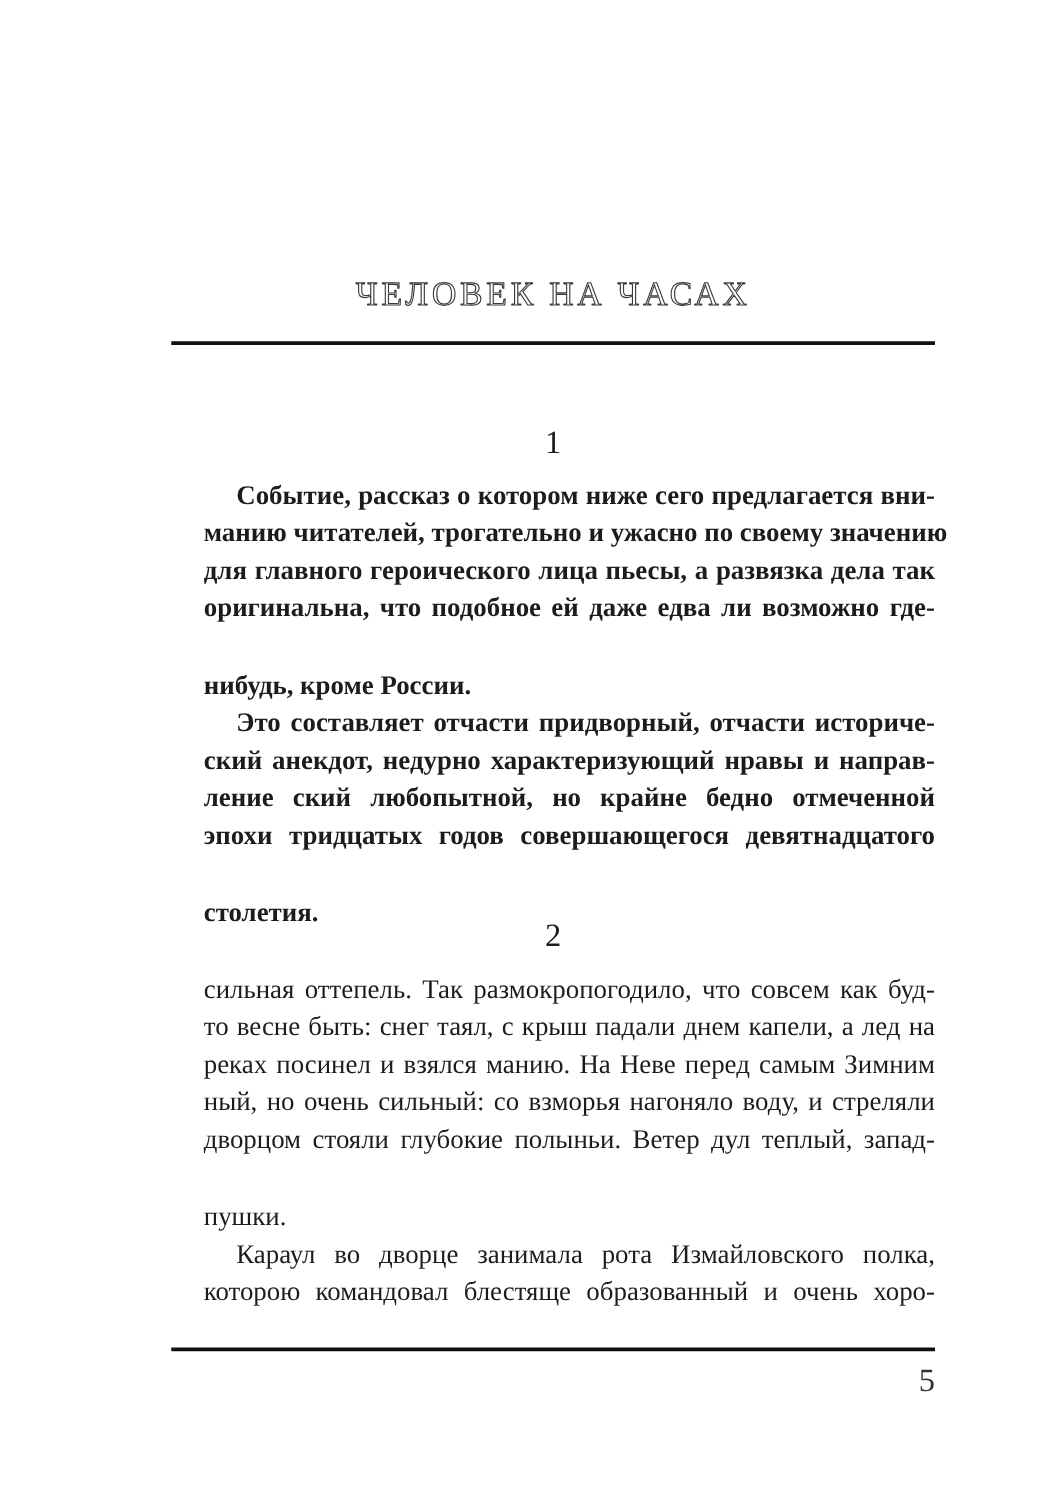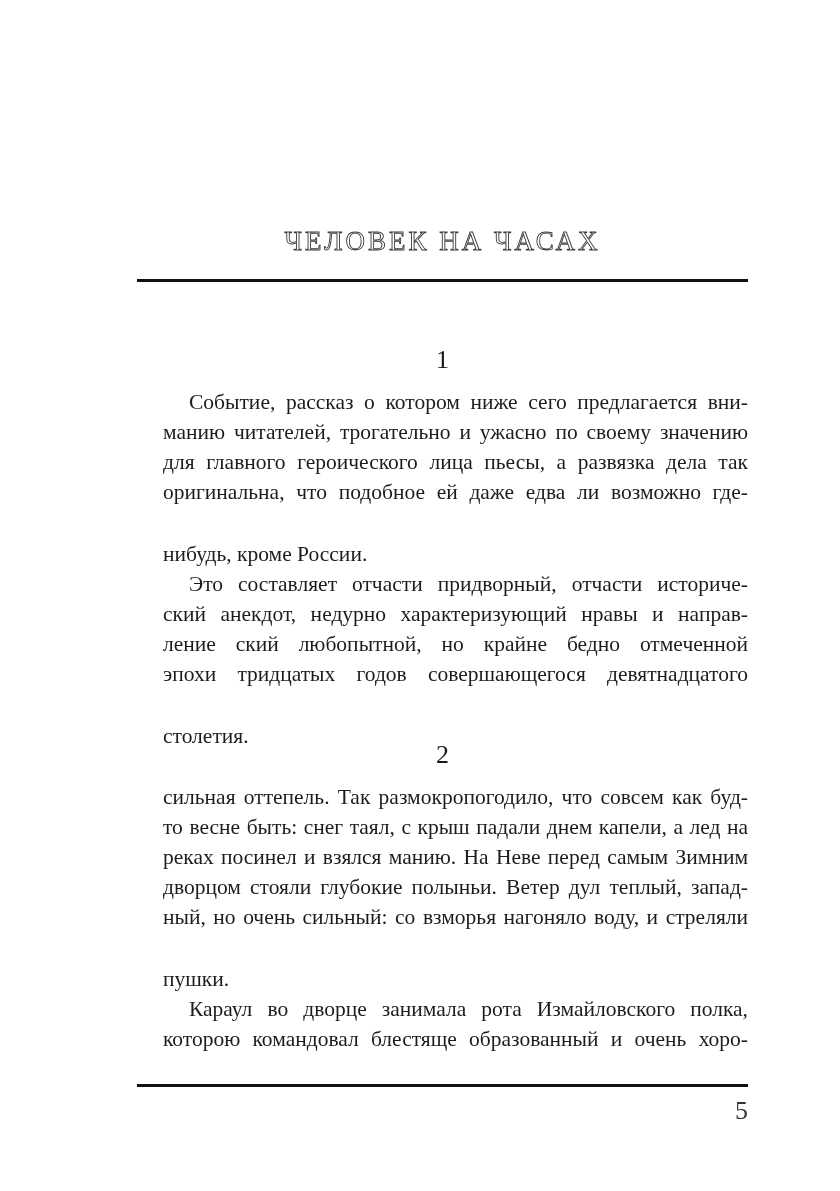--- a/index.html
+++ b/index.html
@@ -2,21 +2,21 @@
 <html><head>
 <meta charset="utf-8">
 <style>
   html, body { margin: 0; padding: 0; }
   body {
     width: 840px; height: 1191px; background: #ffffff;
     position: relative; overflow: hidden;
     font-family: "Liberation Serif", "DejaVu Serif", serif;
     color: #1c1c1c;
   }
-  .page { position: absolute; left: 137px; top: 6px; width: 611px; height: 1138px; }
+  .page { position: absolute; left: 137px; top: 0; width: 611px; height: 1138px; }
   .title {
     position: absolute; top: 220px; left: 0; width: 611px;
     text-align: center; font-size: 27px; letter-spacing: 3px;
     color: #ffffff; -webkit-text-stroke: 0.9px #3a3a3a;
     font-family: "Liberation Serif", serif;
   }
   .rule { position: absolute; left: 0; width: 611px; height: 3px; background: #111; }
   .rule.top { top: 273px; }
   .rule.bottom { top: 1078px; }
   .section-num {
@@ -26,21 +26,21 @@
   .sec1 { top: 339px; }
   .sec2 { top: 734px; }
   .body-block { position: absolute; left: 0; width: 611px; }
   .para {
     margin: 0; font-size: 21.5px; line-height: 30px;
     text-align: justify; text-indent: 26px; hyphens: manual;
   }
   .line { display: block; text-align: justify; text-align-last: justify; white-space: nowrap; height: 30px; }
   .line.last { text-align-last: left; margin-top: 32px; }
   .line.indent { padding-left: 26px; }
-  .block1 { top: 381px; }
+  .block1 { top: 381px; font-weight: bold; }
   .block2 { top: 776px; }
   .page-number {
     position: absolute; top: 1090px; right: 0; font-size: 26px; color: #333;
   }
 </style>
 </head>
 <body>
 
 <div class="page">
   <div class="title">ЧЕЛОВЕК НА ЧАСАХ</div>
@@ -63,22 +63,22 @@
       <span class="line last">столетия.</span>
     </div>
   </div>
 
   <div class="section-num sec2">2</div>
   <div class="body-block block2">
     <div class="para">
       <span class="line">сильная оттепель. Так размокропогодило, что совсем как буд-</span>
       <span class="line">то весне быть: снег таял, с крыш падали днем капели, а лед на</span>
       <span class="line">реках посинел и взялся манию. На Неве перед самым Зимним</span>
+      <span class="line">ный, но очень сильный: со взморья нагоняло воду, и стреляли</span>
       <span class="line">дворцом стояли глубокие полыньи. Ветер дул теплый, запад-</span>
-      <span class="line">ный, но очень сильный: со взморья нагоняло воду, и стреляли</span>
       <span class="line last">пушки.</span>
     </div>
     <div class="para">
       <span class="line indent">Караул во дворце занимала рота Измайловского полка,</span>
       <span class="line">которою командовал блестяще образованный и очень хоро-</span>
     </div>
   </div>
 
   <div class="rule bottom"></div>
   <div class="page-number">5</div>

